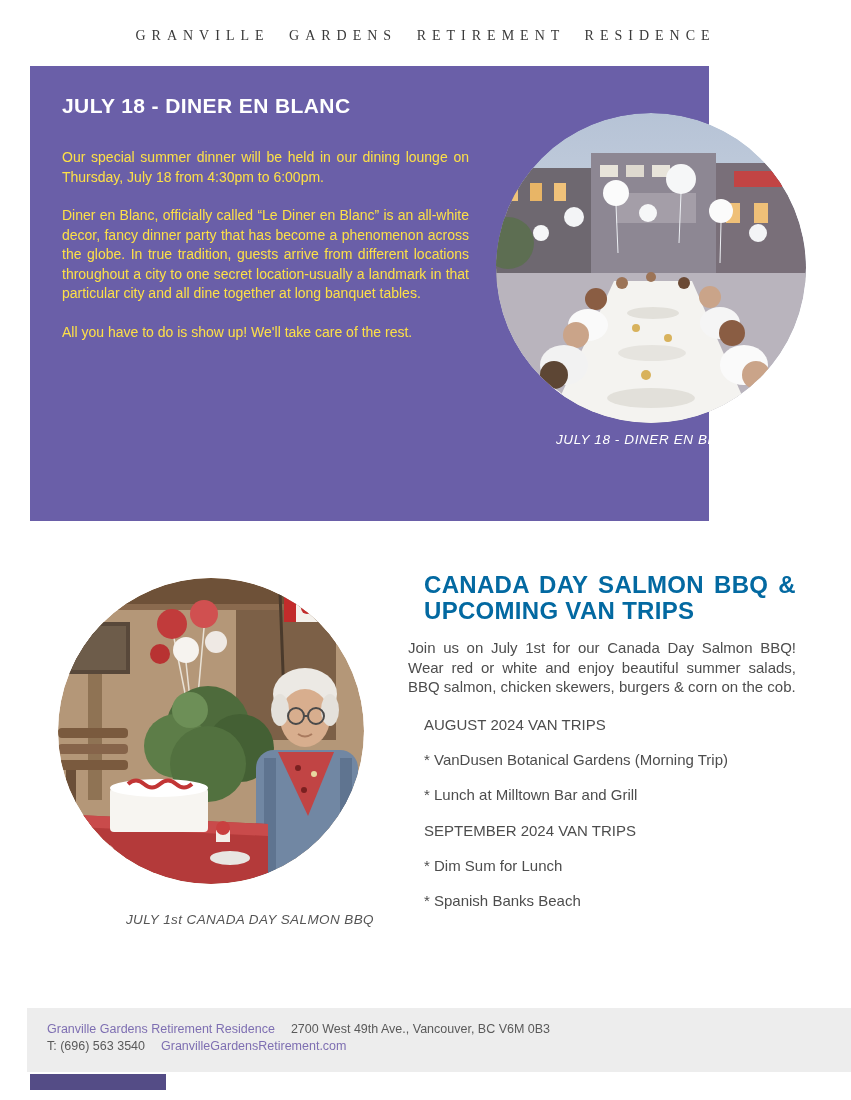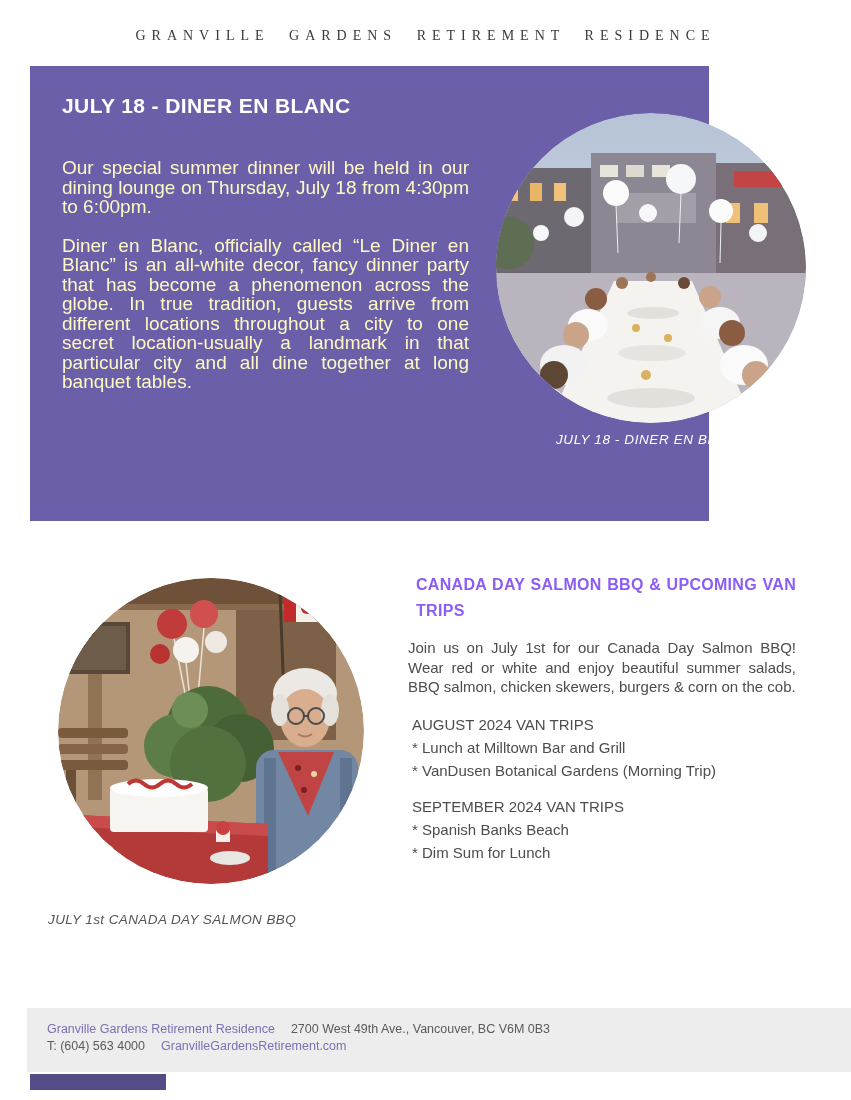--- a/index.html
+++ b/index.html
@@ -8,40 +8,40 @@
 
   
   .masthead{position:absolute;top:28px;left:0;right:0;text-align:center;
             font-family:"Liberation Serif",serif;font-size:14px;color:#3a3a3a;
             letter-spacing:6px;word-spacing:10px;}
 
   
   .purple-block{position:absolute;left:30px;top:66px;width:679px;height:455px;background:#6a5fa8;}
   .purple-block h1{position:absolute;left:32px;top:28px;margin:0;font-size:21px;font-weight:bold;
                    color:#ffffff;letter-spacing:0.4px;}
-  .diner-text{position:absolute;left:32px;top:92px;width:407px;color:#fef9c3;
-              font-size:19px;line-height:19.5px;text-align:justify;}
+  .diner-text{position:absolute;left:32px;top:82px;width:407px;color:#fde047;
+              font-size:14px;line-height:19.5px;text-align:justify;}
   .diner-text p{margin:0 0 19px 0;}
 
   .circle{border-radius:50%;overflow:hidden;display:block;}
   .photo1{position:absolute;left:466px;top:47px;width:310px;height:310px;}
   .caption1{position:absolute;left:456px;top:366px;width:330px;text-align:center;
             font-style:italic;color:#ffffff;font-size:13.5px;letter-spacing:0.6px;}
 
   
   .photo2{position:absolute;left:58px;top:578px;width:306px;height:306px;}
-  .caption2{position:absolute;left:48px;top:912px;width:326px;text-align:left;
+  .caption2{position:absolute;left:48px;top:912px;width:326px;text-align:right;
             font-style:italic;color:#555555;font-size:13.5px;letter-spacing:0.4px;}
 
   .right-col{position:absolute;left:408px;top:572px;width:388px;}
-  .right-col h2{margin:0 0 14px 8px;font-size:16px;line-height:26px;font-weight:bold;
-                color:#8b5cf6;text-align:justify;letter-spacing:0.3px;}
+  .right-col h2{margin:0 0 14px 16px;font-size:24px;line-height:26px;font-weight:bold;
+                color:#0369a1;text-align:justify;letter-spacing:0.3px;}
   .intro{margin:12px 0 18px 0;font-size:15px;line-height:19.5px;color:#4d4d4d;text-align:justify;}
   .trip-list{font-size:15px;line-height:19px;color:#4d4d4d;margin-bottom:17px;}
-  .trip-list div{margin:4px;}
+  .trip-list div{margin:16px;}
 
   
   .footer-band{position:absolute;left:27px;top:1008px;width:824px;height:64px;background:#ededed;}
   .footer-inner{position:absolute;left:20px;top:13px;font-size:12.5px;line-height:17px;color:#5a5a5a;}
   .f-line{display:flex;gap:16px;white-space:nowrap;}
   .purple-text{color:#7e6fb2;}
   .accent-bar{position:absolute;left:30px;top:1074px;width:136px;height:16px;background:#544c86;}
 </style>
 </head>
 <body>
@@ -49,20 +49,21 @@
 <div class="page">
 
   <div class="masthead">GRANVILLE GARDENS RETIREMENT RESIDENCE</div>
 
   <section class="purple-block">
     <h1>JULY 18 - DINER EN BLANC</h1>
 
     <div class="diner-text">
       <p>Our special summer dinner will be held in our dining lounge on Thursday, July 18 from 4:30pm to 6:00pm.</p>
       <p>Diner en Blanc, officially called “Le Diner en Blanc” is an all-white decor, fancy dinner party that has become a phenomenon across the globe. In true tradition, guests arrive from different locations throughout a city to one secret location-usually a landmark in that particular city and all dine together at long banquet tables.</p>
+      <p>All you have to do is show up! We'll take care of the rest.</p>
     </div>
 
     <span class="circle photo1">
       <svg width="310" height="310" viewBox="0 0 310 310" aria-hidden="true">
         <defs>
           <clipPath id="c1">
               <circle cx="155" cy="155" r="155"></circle>
             </clipPath>
           <linearGradient id="sky" x1="0" y1="0" x2="0" y2="1">
             <stop offset="0" stop-color="#b6c3d6"></stop>
@@ -207,40 +208,40 @@
     </span>
 
     <div class="caption2">JULY 1st CANADA DAY SALMON BBQ</div>
 
     <div class="right-col">
       <h2>CANADA DAY SALMON BBQ &amp; UPCOMING VAN TRIPS</h2>
       <p class="intro">Join us on July 1st for our Canada Day Salmon BBQ! Wear red or white and enjoy beautiful summer salads, BBQ salmon, chicken skewers, burgers &amp; corn on the cob.</p>
 
       <div class="trip-list">
         <div>AUGUST 2024 VAN TRIPS</div>
+        <div>* VanDusen Botanical Gardens (Morning Trip)</div>
         <div>* Lunch at Milltown Bar and Grill</div>
-        <div>* VanDusen Botanical Gardens (Morning Trip)</div>
       </div>
 
       <div class="trip-list">
         <div>SEPTEMBER 2024 VAN TRIPS</div>
+        <div>* Dim Sum for Lunch</div>
         <div>* Spanish Banks Beach</div>
-        <div>* Dim Sum for Lunch</div>
       </div>
     </div>
   </section>
 
   <footer class="footer-band">
     <div class="footer-inner">
       <div class="f-line">
         <span class="purple-text">Granville Gardens Retirement Residence</span>
         <span>2700 West 49th Ave., Vancouver, BC  V6M 0B3</span>
       </div>
       <div class="f-line">
-        <span>T: (604) 563 4000</span>
+        <span>T: (696) 563 3540</span>
         <span class="purple-text">GranvilleGardensRetirement.com</span>
       </div>
     </div>
   </footer>
 
   <div class="accent-bar"></div>
 
 </div>
 
 </body></html>

